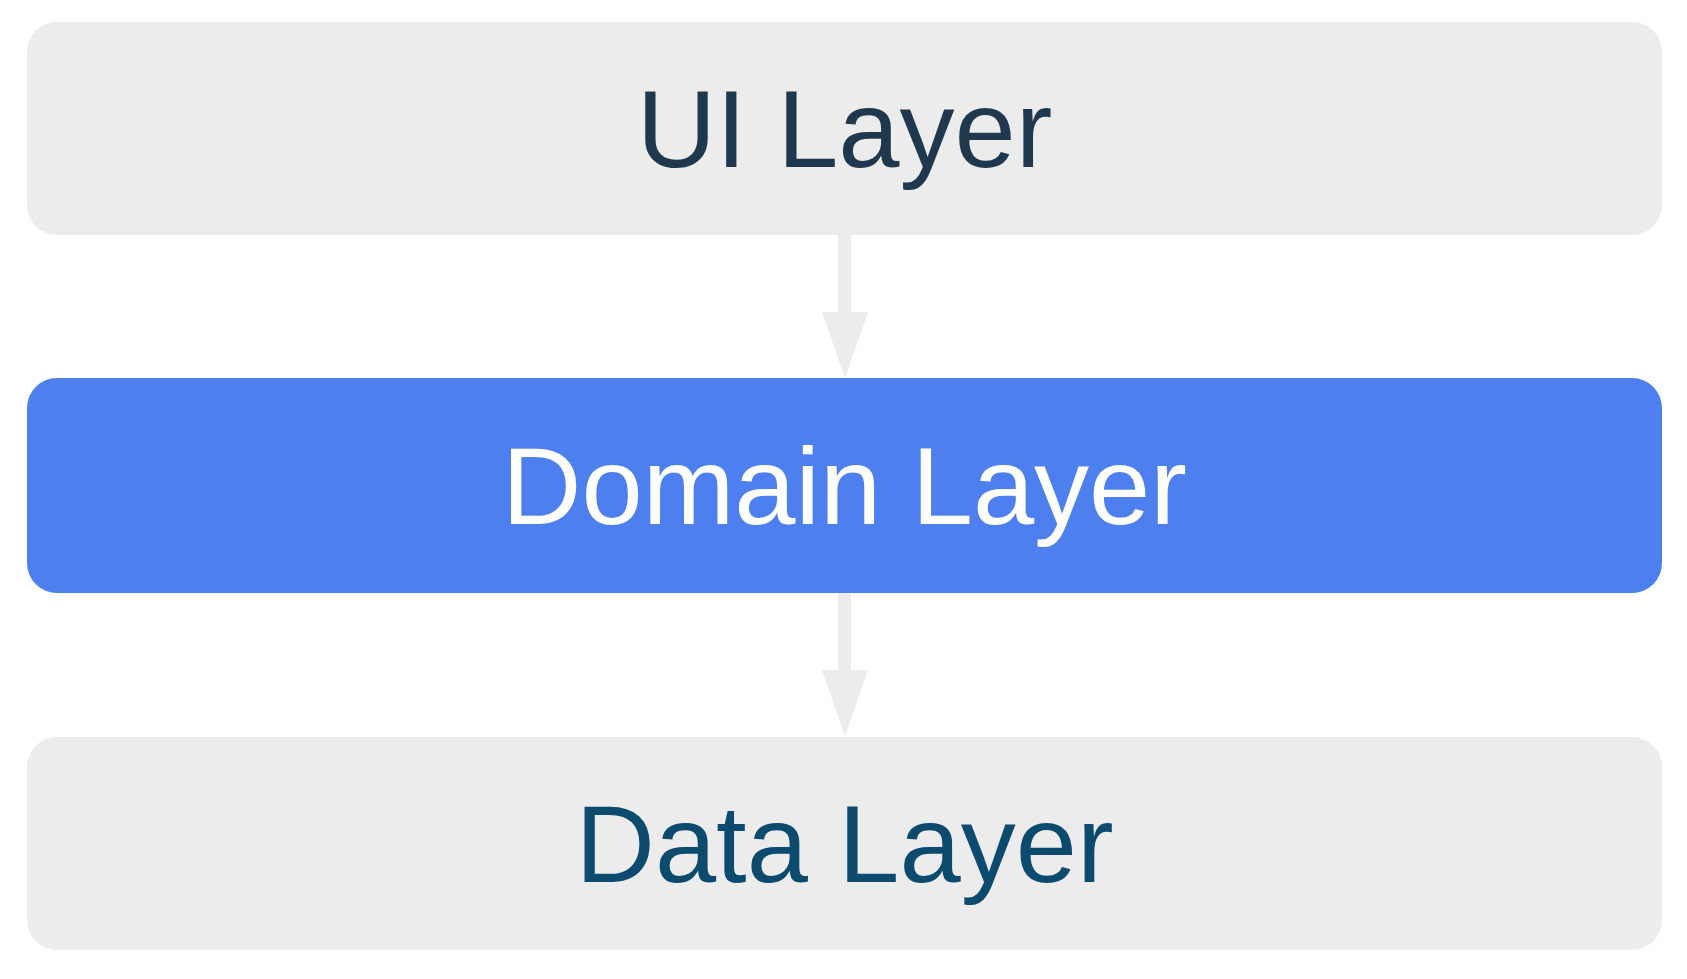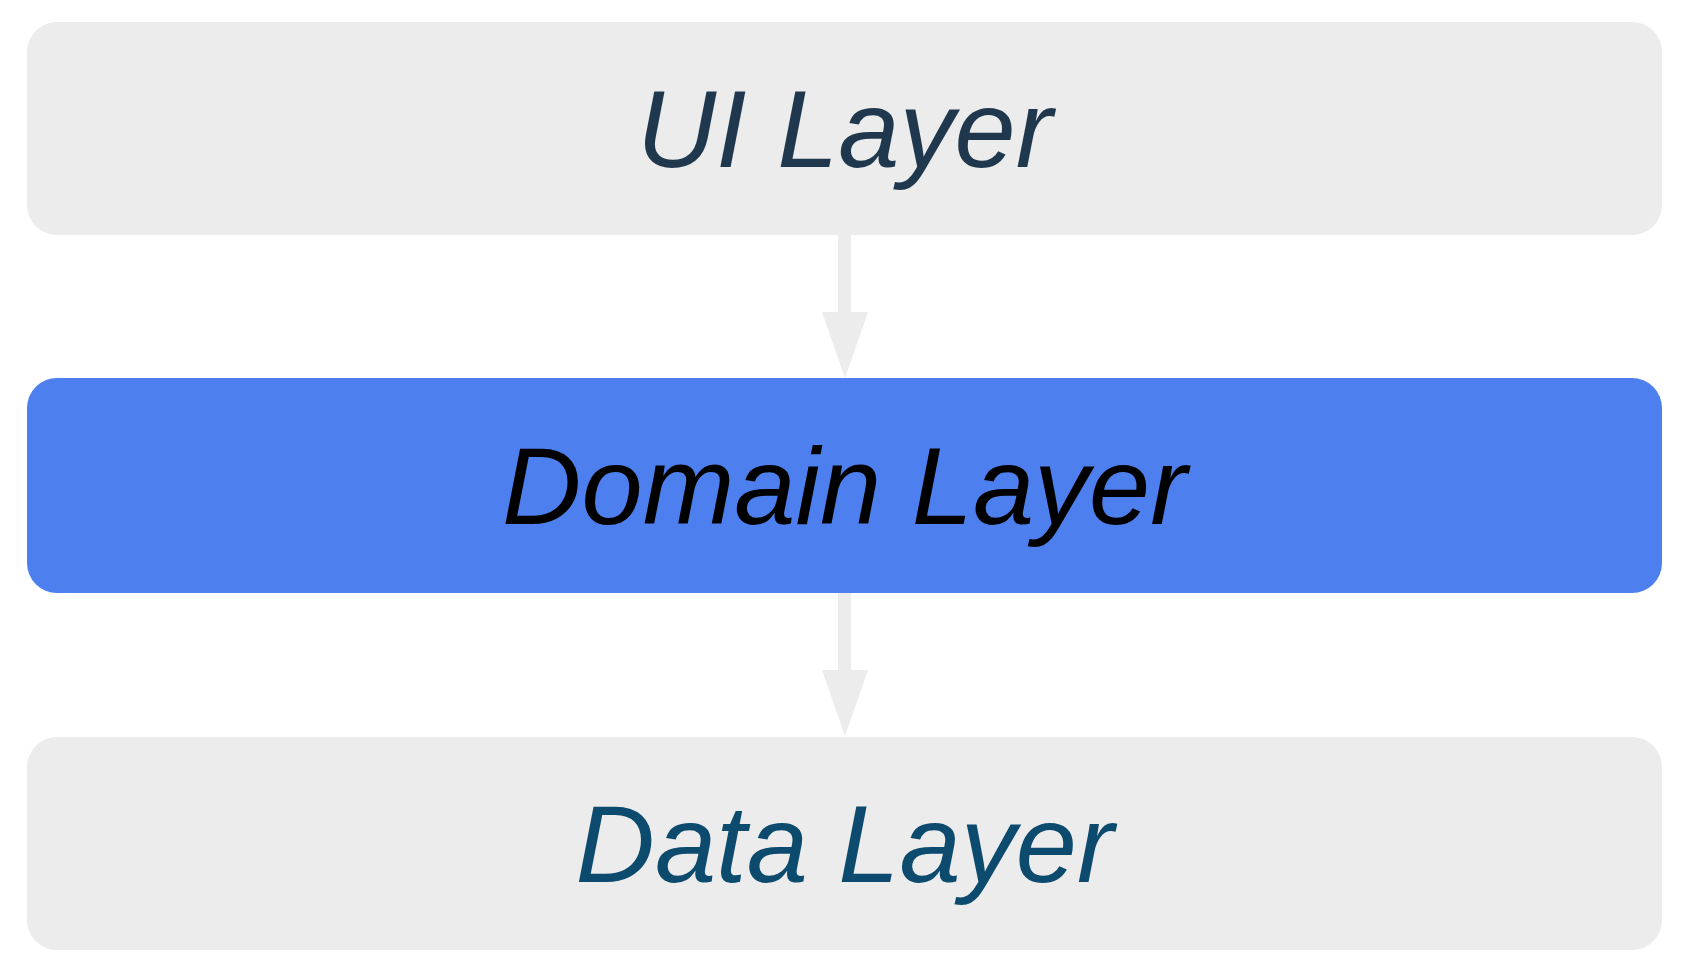--- a/index.html
+++ b/index.html
@@ -16,33 +16,32 @@
     overflow: hidden;
   }
   .layer {
     position: absolute;
     left: 27px;
     width: 1635px;
     border-radius: 30px;
     display: flex;
     align-items: center;
     justify-content: center;
-    font-style: italic;
   }
   .layer-ui {
     top: 22px;
     height: 213px;
     background: #ececec;
     color: #1f384d;
   }
   .layer-domain {
     top: 378px;
     height: 215px;
     background: #4d80ee;
-    color: #000000;
+    color: #ffffff;
   }
   .layer-data {
     top: 737px;
     height: 213px;
     background: #ececec;
     color: #0c4a6e;
   }
   .layer-label {
     font-size: 110px;
     font-weight: 400;

